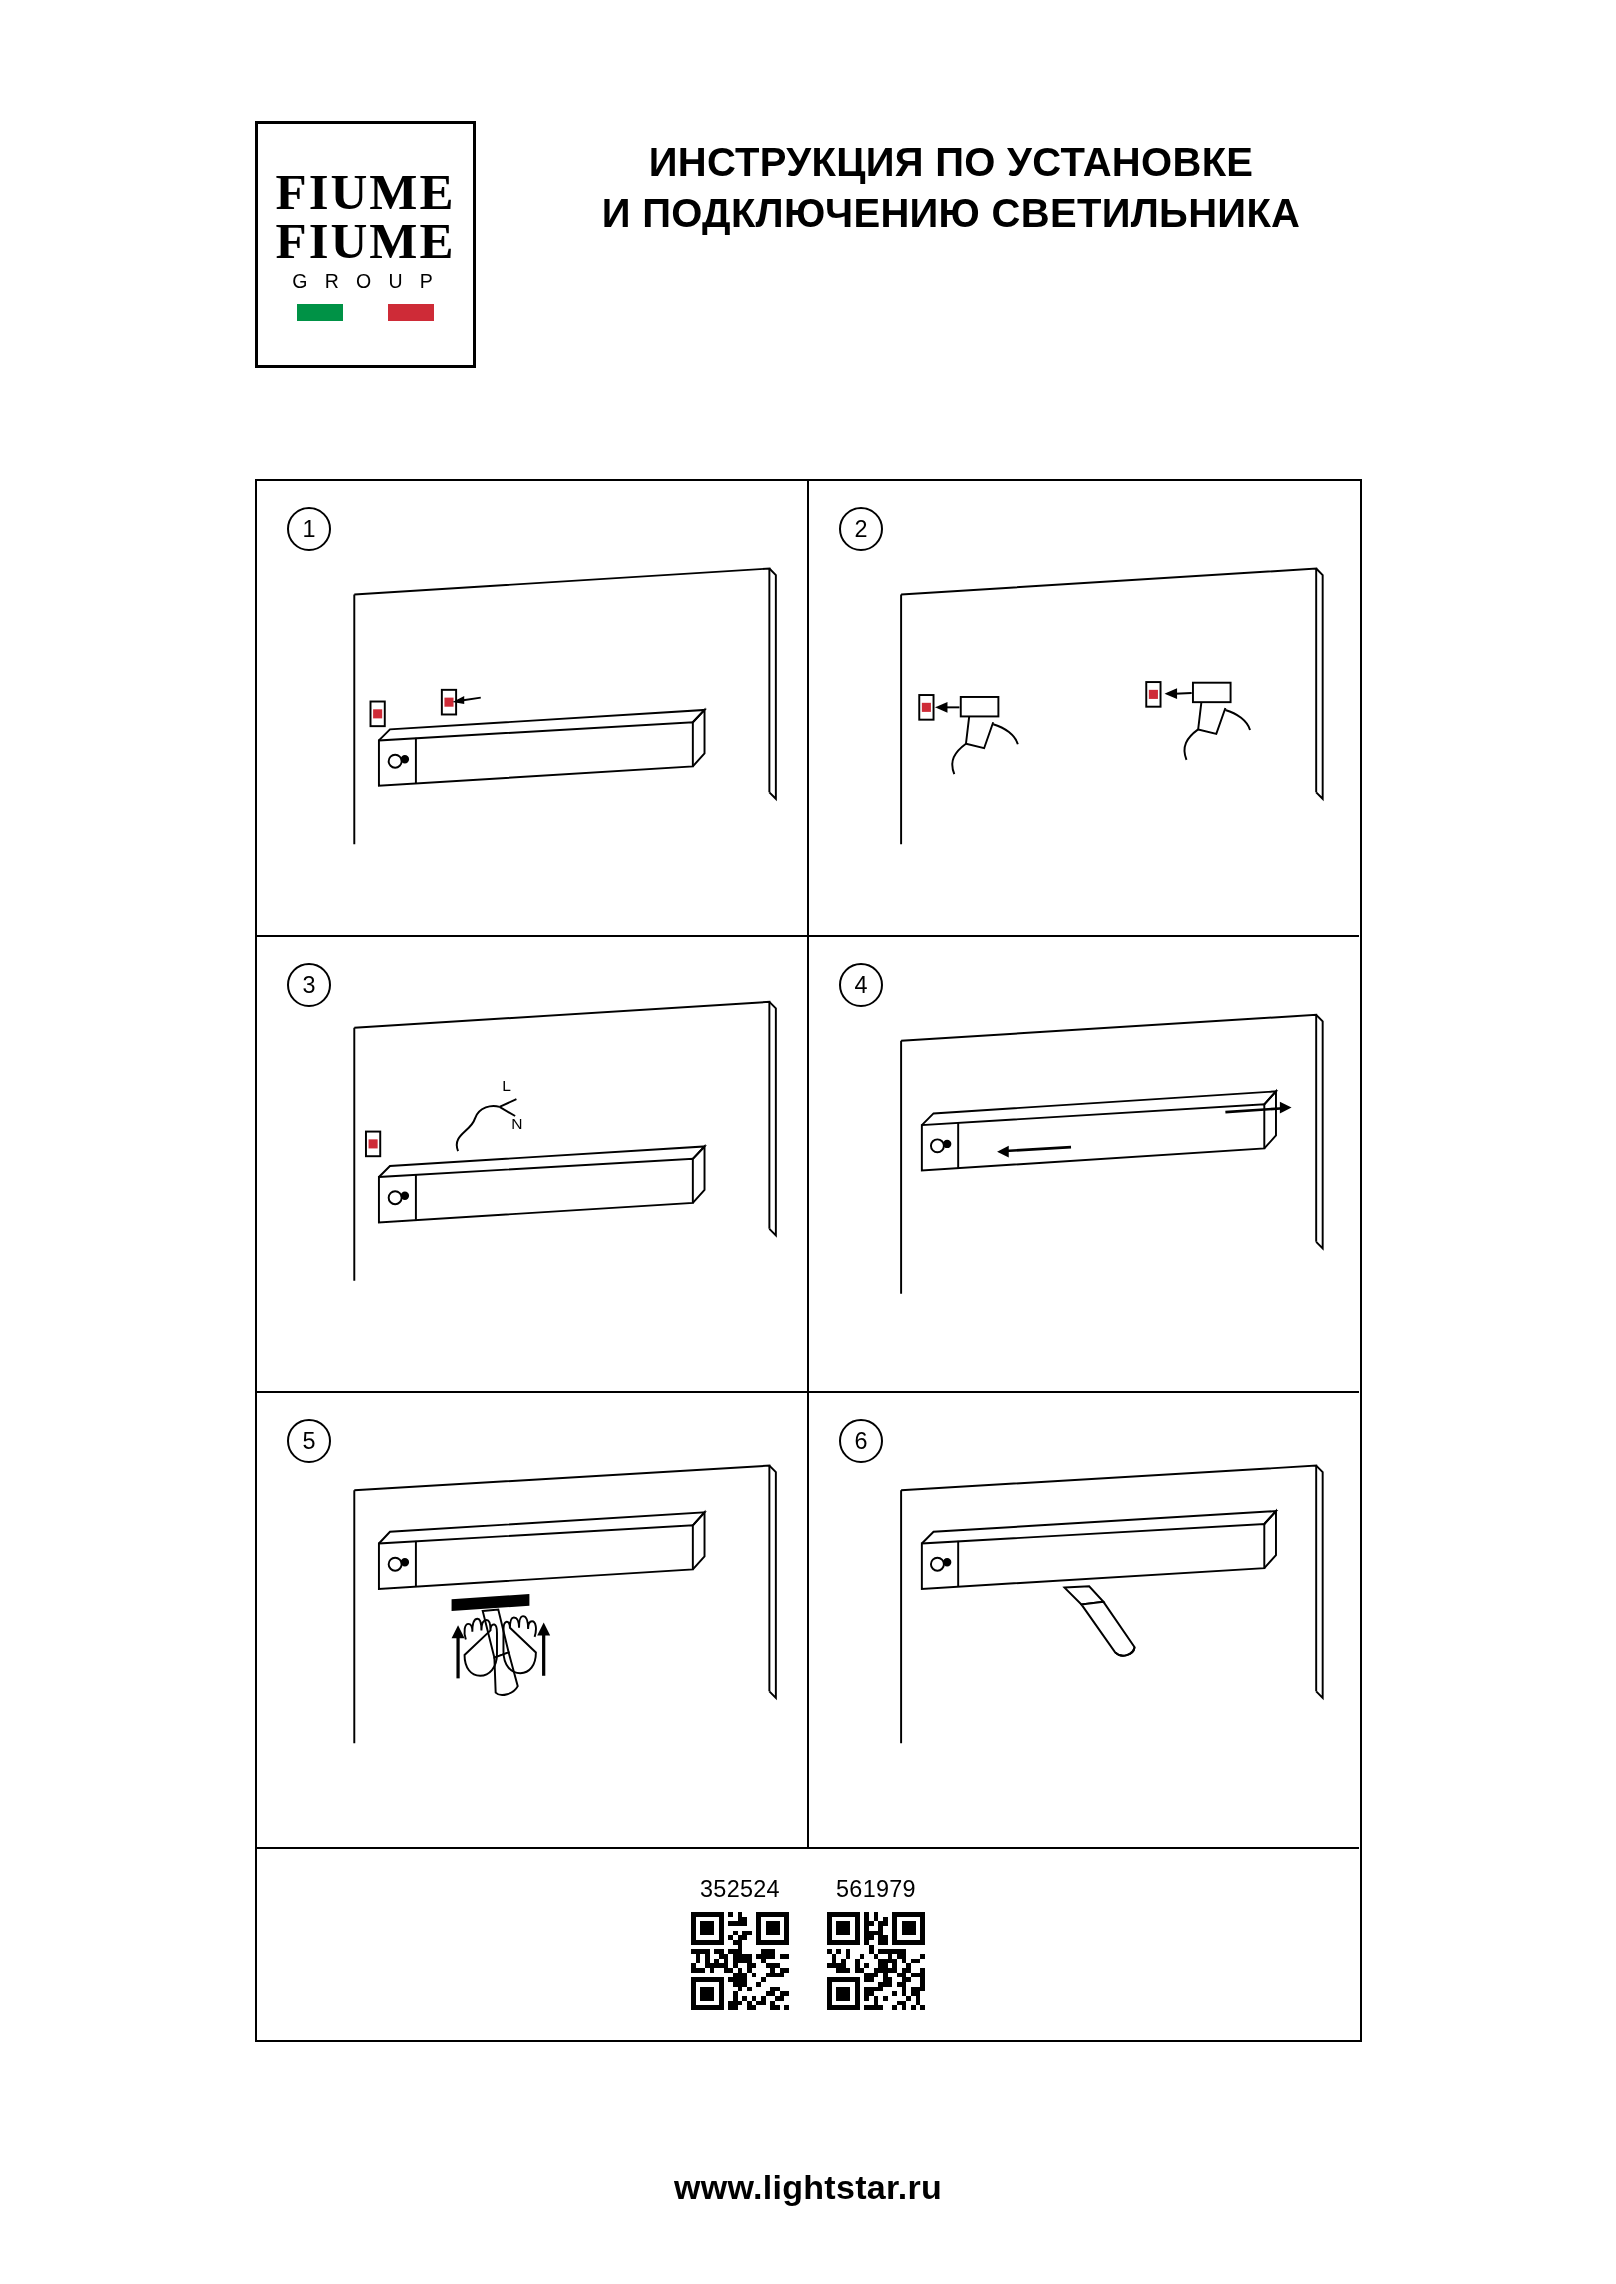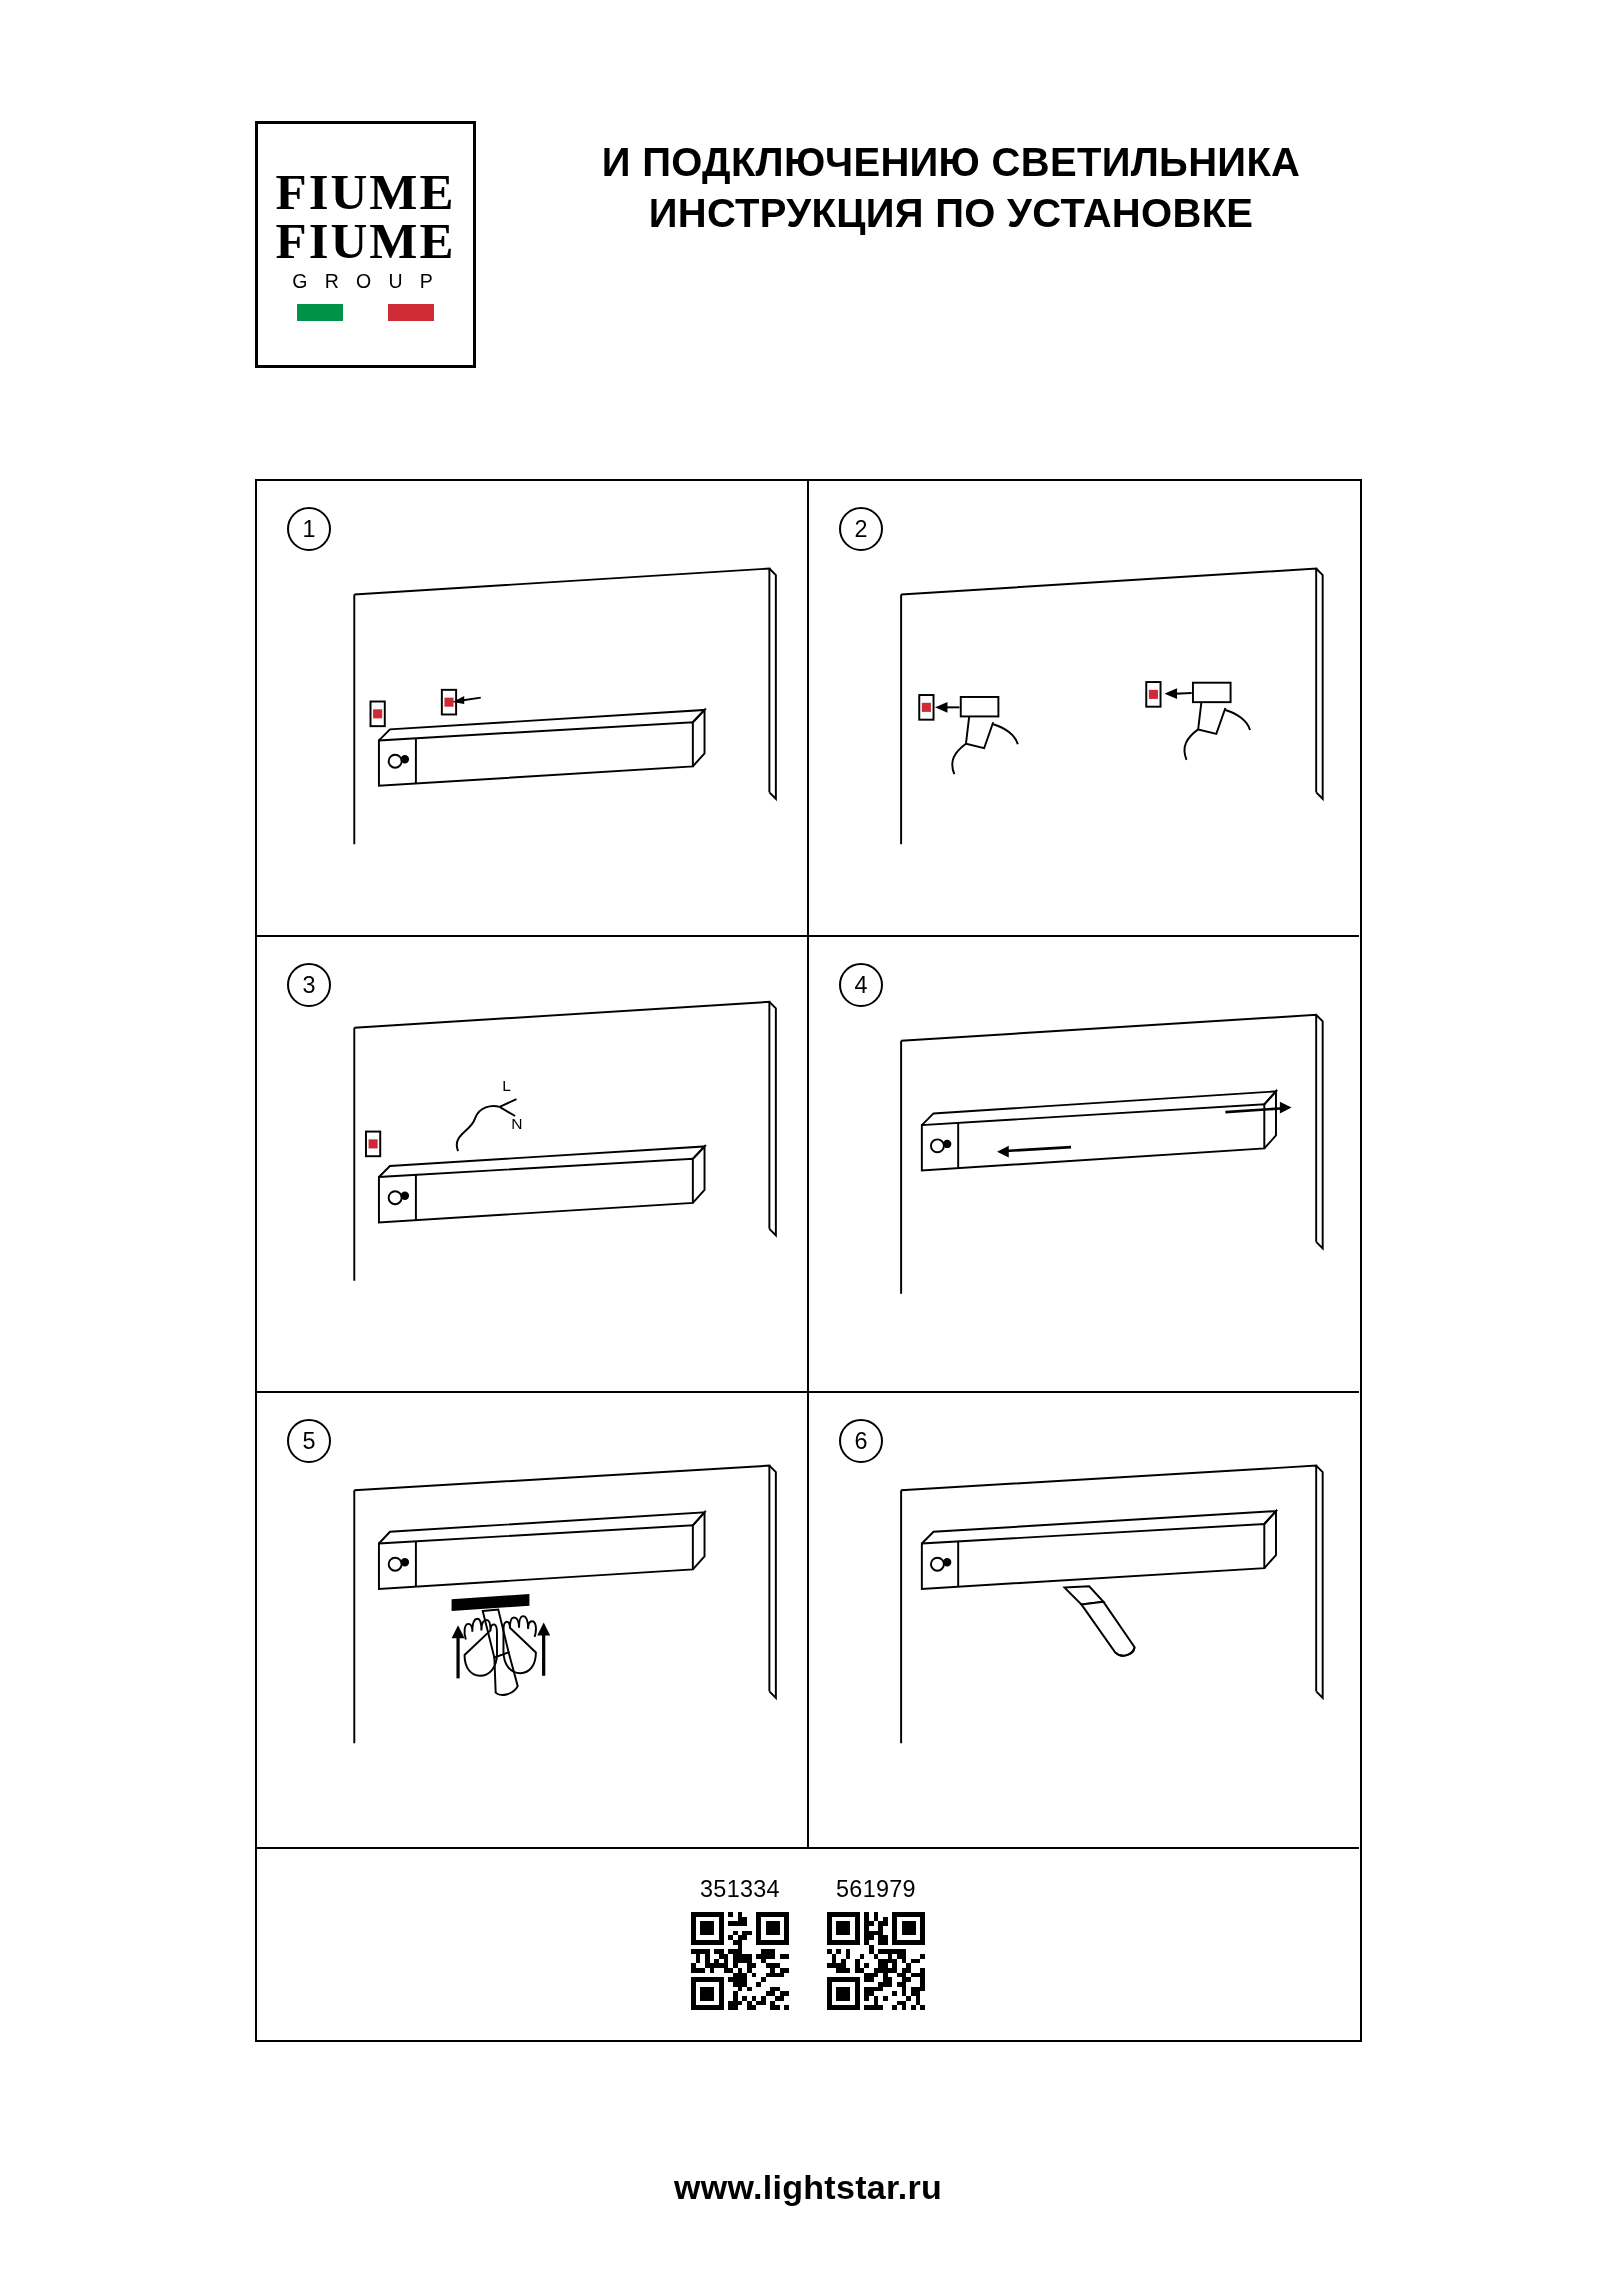--- a/index.html
+++ b/index.html
@@ -186,22 +186,22 @@
     <div class="logo-group">G R O U P</div>
     <div class="logo-flag">
       <span style="background:#009246"></span>
       <span style="background:#ffffff"></span>
       <span style="background:#CE2B37"></span>
     </div>
   </div>
 
   <div class="title-block">
     <div class="title-instruction">
+      <div>ИНСТРУКЦИЯ ПО УСТАНОВКЕ</div>
       <div>И ПОДКЛЮЧЕНИЮ СВЕТИЛЬНИКА</div>
-      <div>ИНСТРУКЦИЯ ПО УСТАНОВКЕ</div>
     </div>
   </div>
 
 </div>
 
 <div class="grid">
 
   <div class="cell c1">
     <div class="step-num">1</div>
     <svg class="fig" viewBox="0 0 848 700">
@@ -388,21 +388,21 @@
         <path d="M418 326 L452 322 L500 392 C498 404 480 410 470 400 Z" fill="#fff" stroke="#000" stroke-width="3"></path>
         <path d="M470 400 C480 410 498 404 500 392" stroke="#000" stroke-width="3" fill="none"></path>
       </g>
     </svg>
   </div>
 
   <div class="cell cfooter">
     <div class="qr-wrap">
 
       <div class="qr-item">
-        <div class="qr-code-label">351334</div>
+        <div class="qr-code-label">352524</div>
         <div class="qr-canvas">
           <div class="qr-grid" id="qr0">
               <i style="background: rgb(0, 0, 0);"></i>
               <i style="background: rgb(0, 0, 0);"></i>
               <i style="background: rgb(0, 0, 0);"></i>
               <i style="background: rgb(0, 0, 0);"></i>
               <i style="background: rgb(0, 0, 0);"></i>
               <i style="background: rgb(0, 0, 0);"></i>
               <i style="background: rgb(0, 0, 0);"></i>
               <i style="background: rgb(255, 255, 255);"></i>

